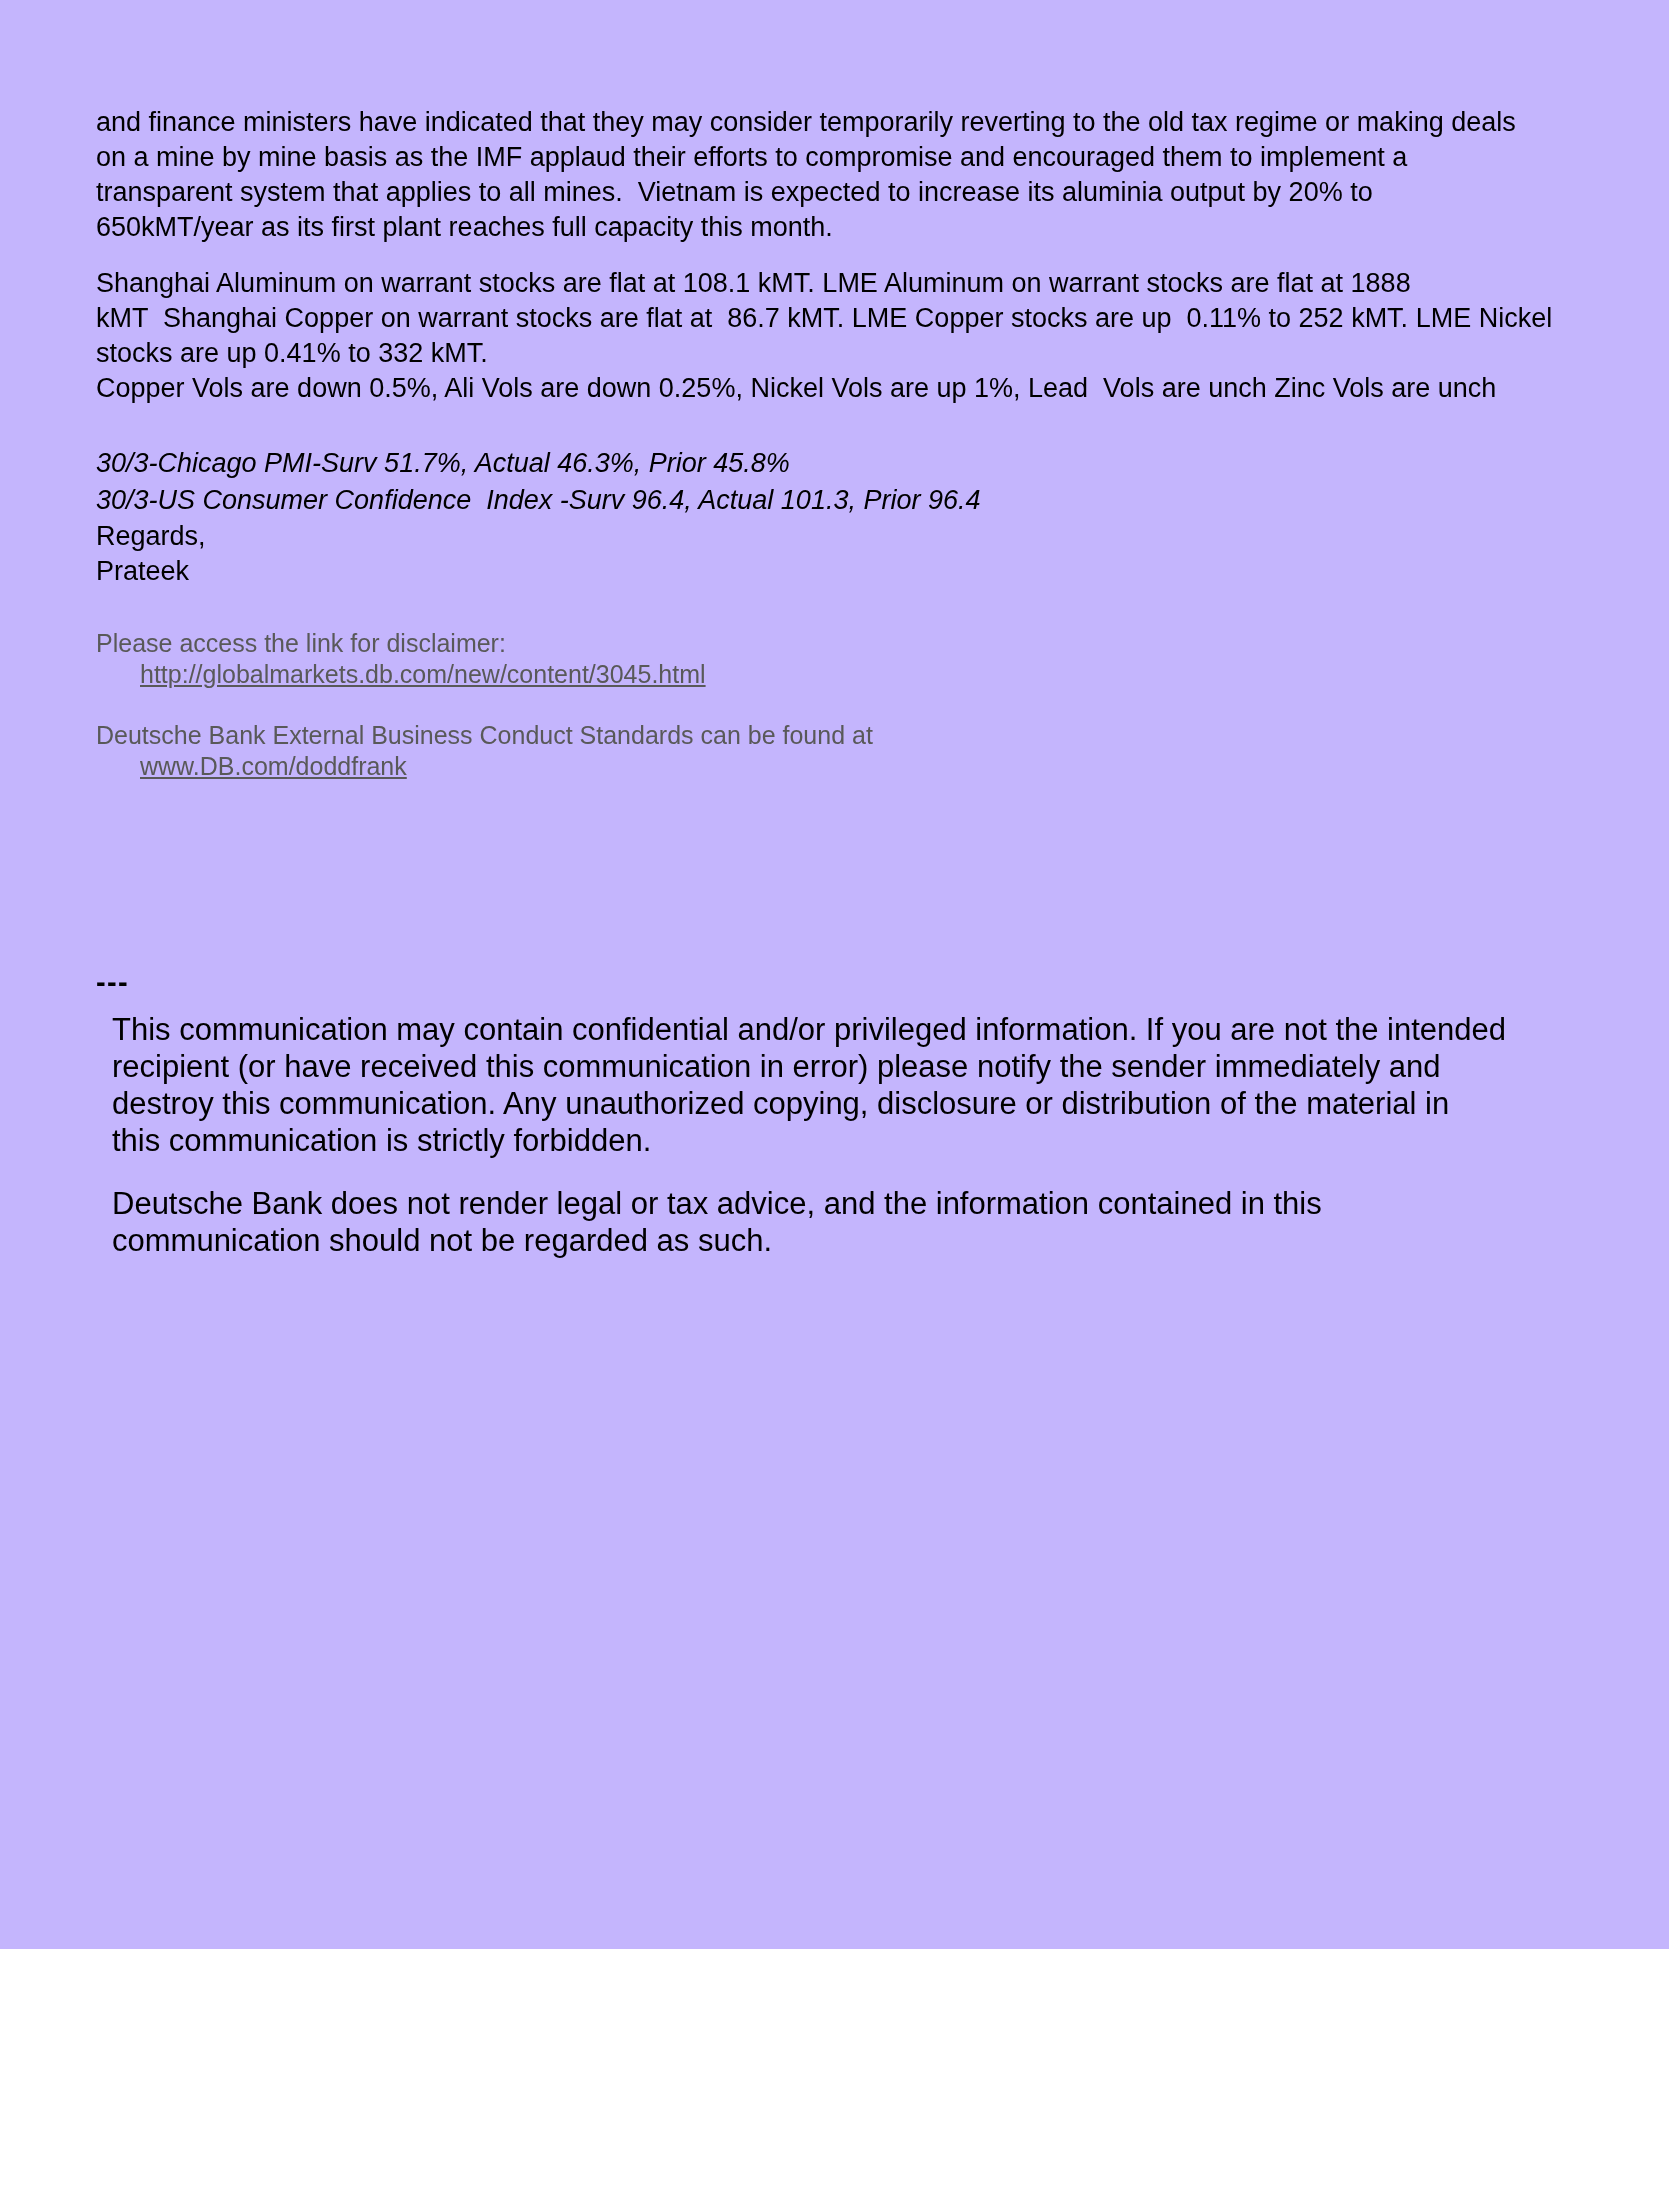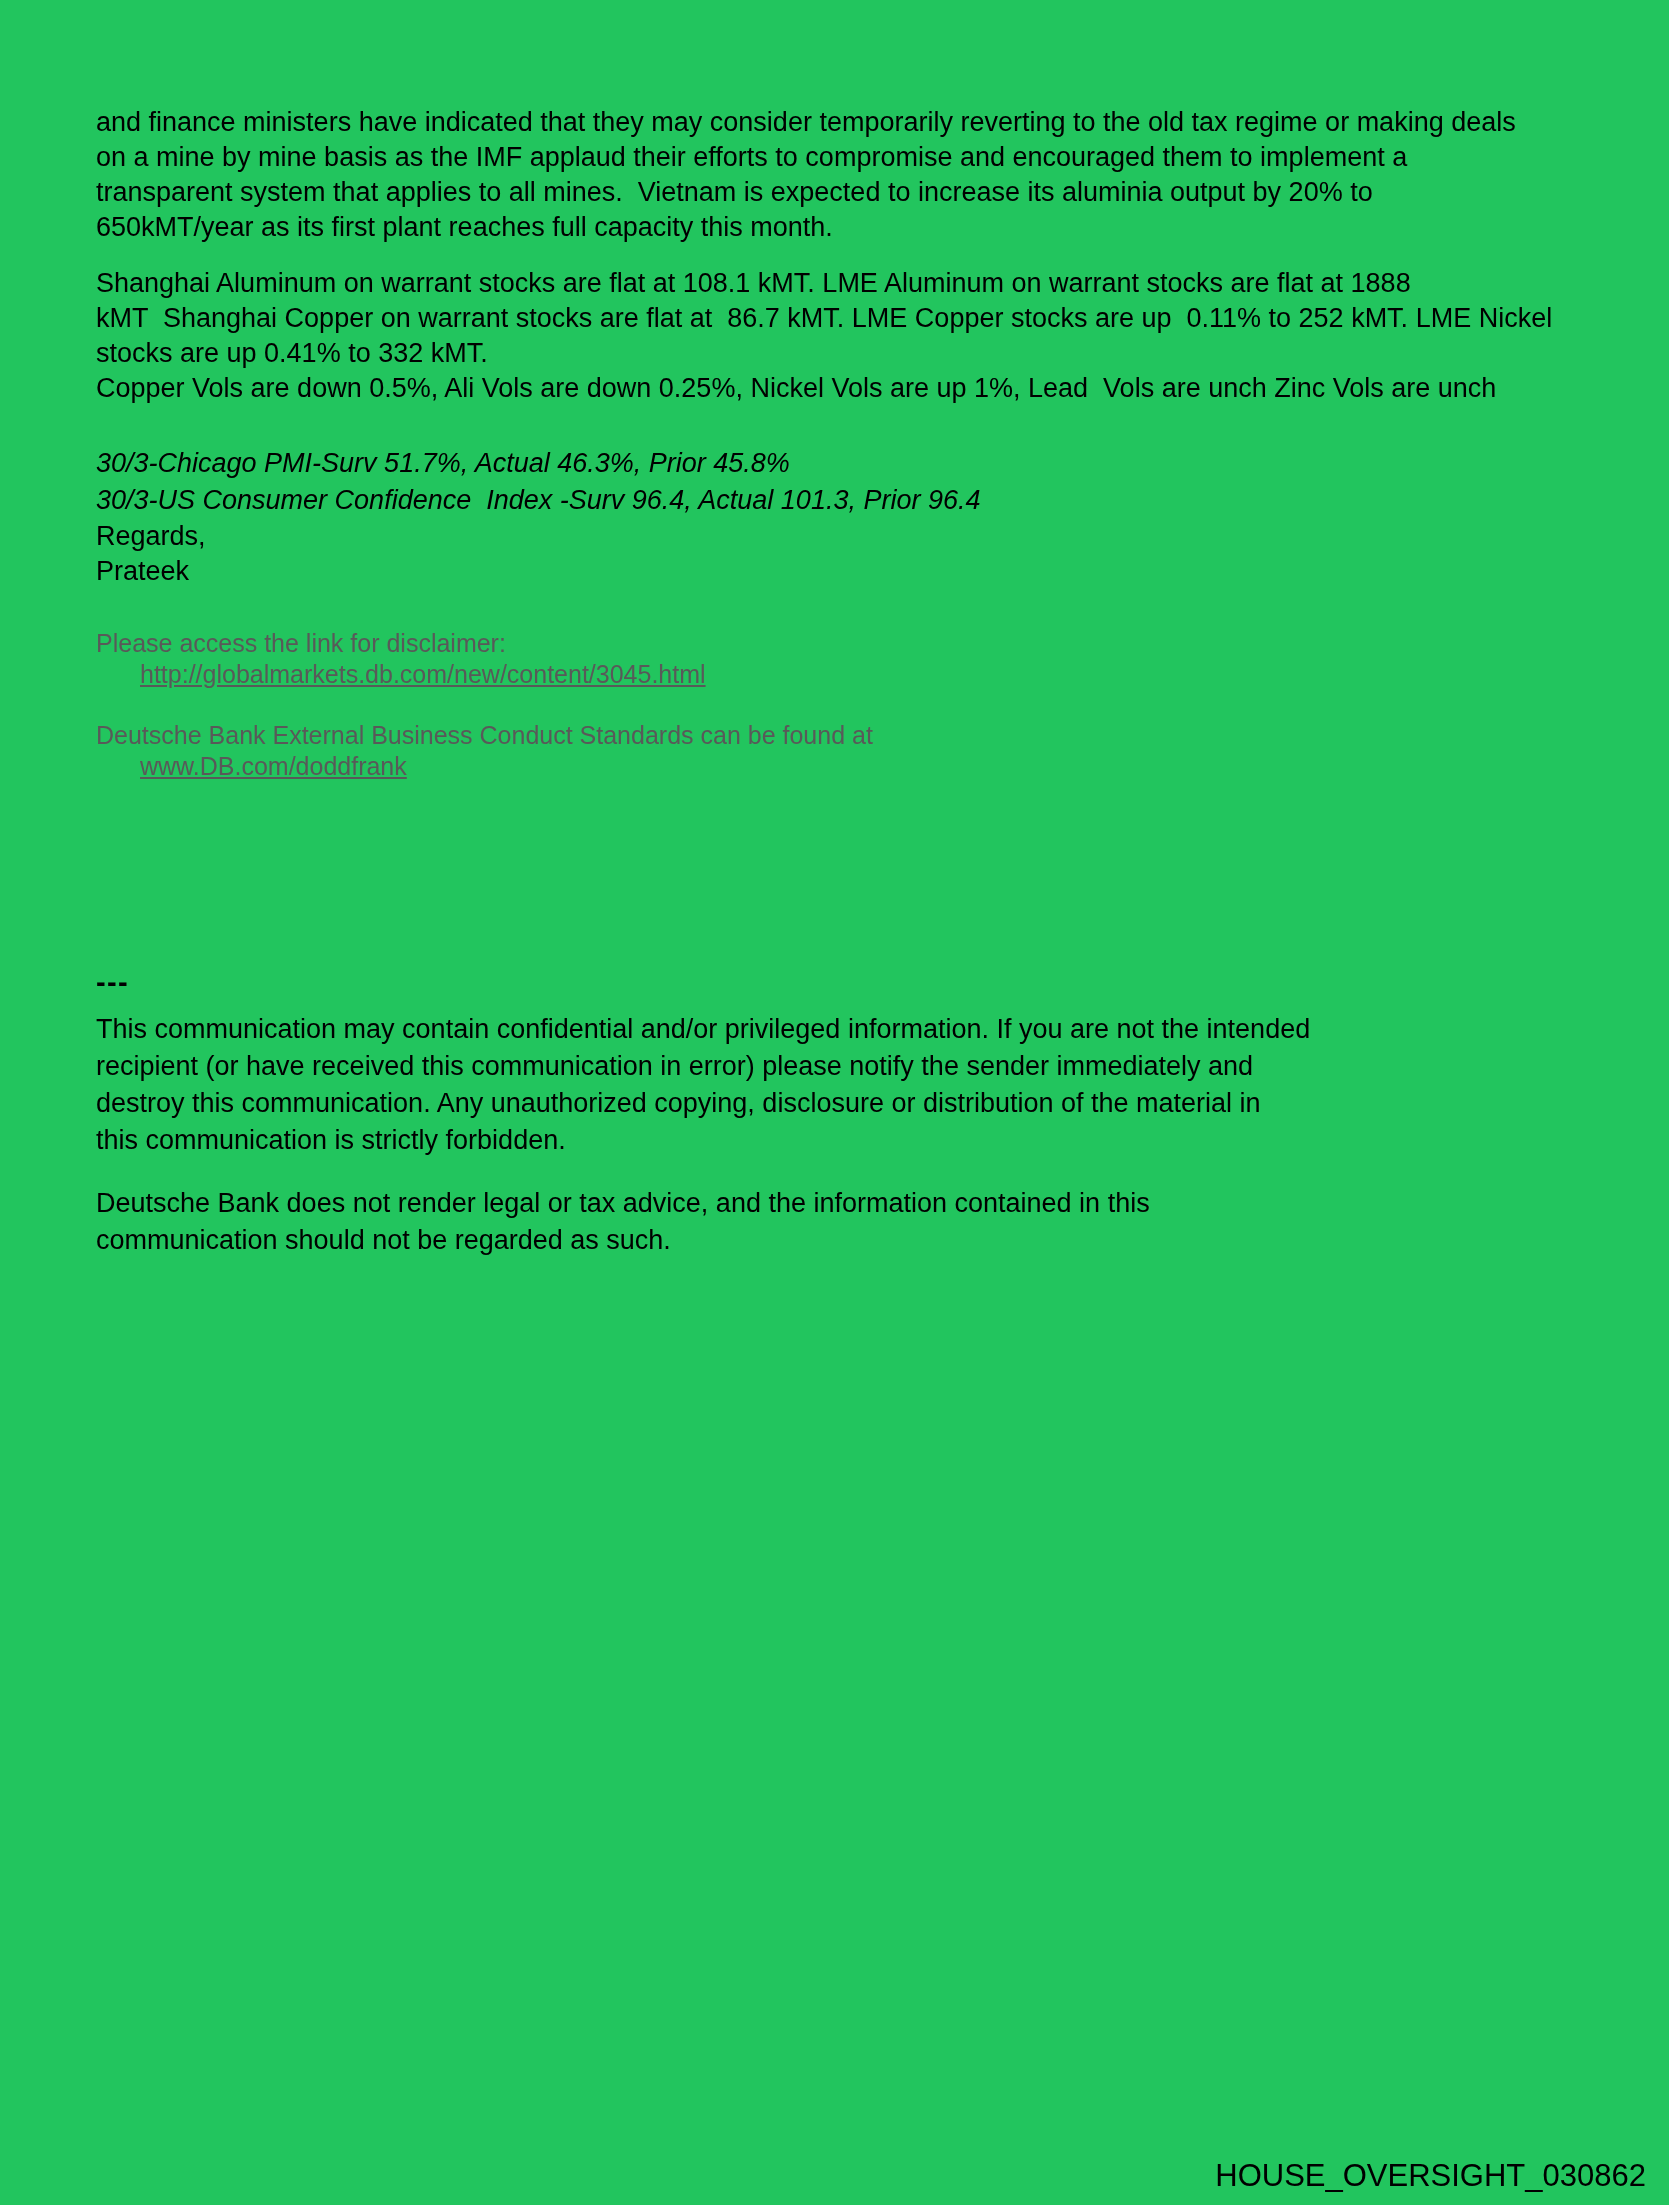--- a/index.html
+++ b/index.html
@@ -3,22 +3,22 @@
 <meta charset="utf-8">
 <style>
   html, body {
     margin: 0;
     padding: 0;
     background: #ffffff;
   }
   .page {
     position: relative;
     width: 1669px;
-    height: 2205px;
-    background: #22c55e;
+    height: 1949px;
+    background: #c4b5fd;
     overflow: hidden;
     font-family: "Liberation Sans", sans-serif;
     color: #000000;
   }
   .content {
     margin: 0 92px 0 96px;
   }
   .body-para {
     font-size: 27px;
     line-height: 35px;
@@ -62,24 +62,24 @@
   }
 
   .legal-separator {
     margin-top: 182px;
     font-size: 29px;
     line-height: 37px;
     font-weight: bold;
     letter-spacing: 1.3px;
   }
   .legal-para {
-    font-size: 27px;
+    font-size: 31px;
     line-height: 37px;
     white-space: pre-wrap;
-    margin: 0;
+    margin: 16px;
   }
   .legal-confidentiality { margin-top: 10.5px; }
   .legal-advice          { margin-top: 25.5px; }
 
   .bates-footer {
     position: absolute;
     right: 23px;
     top: 2157px;
     font-size: 31px;
     line-height: 37px;

